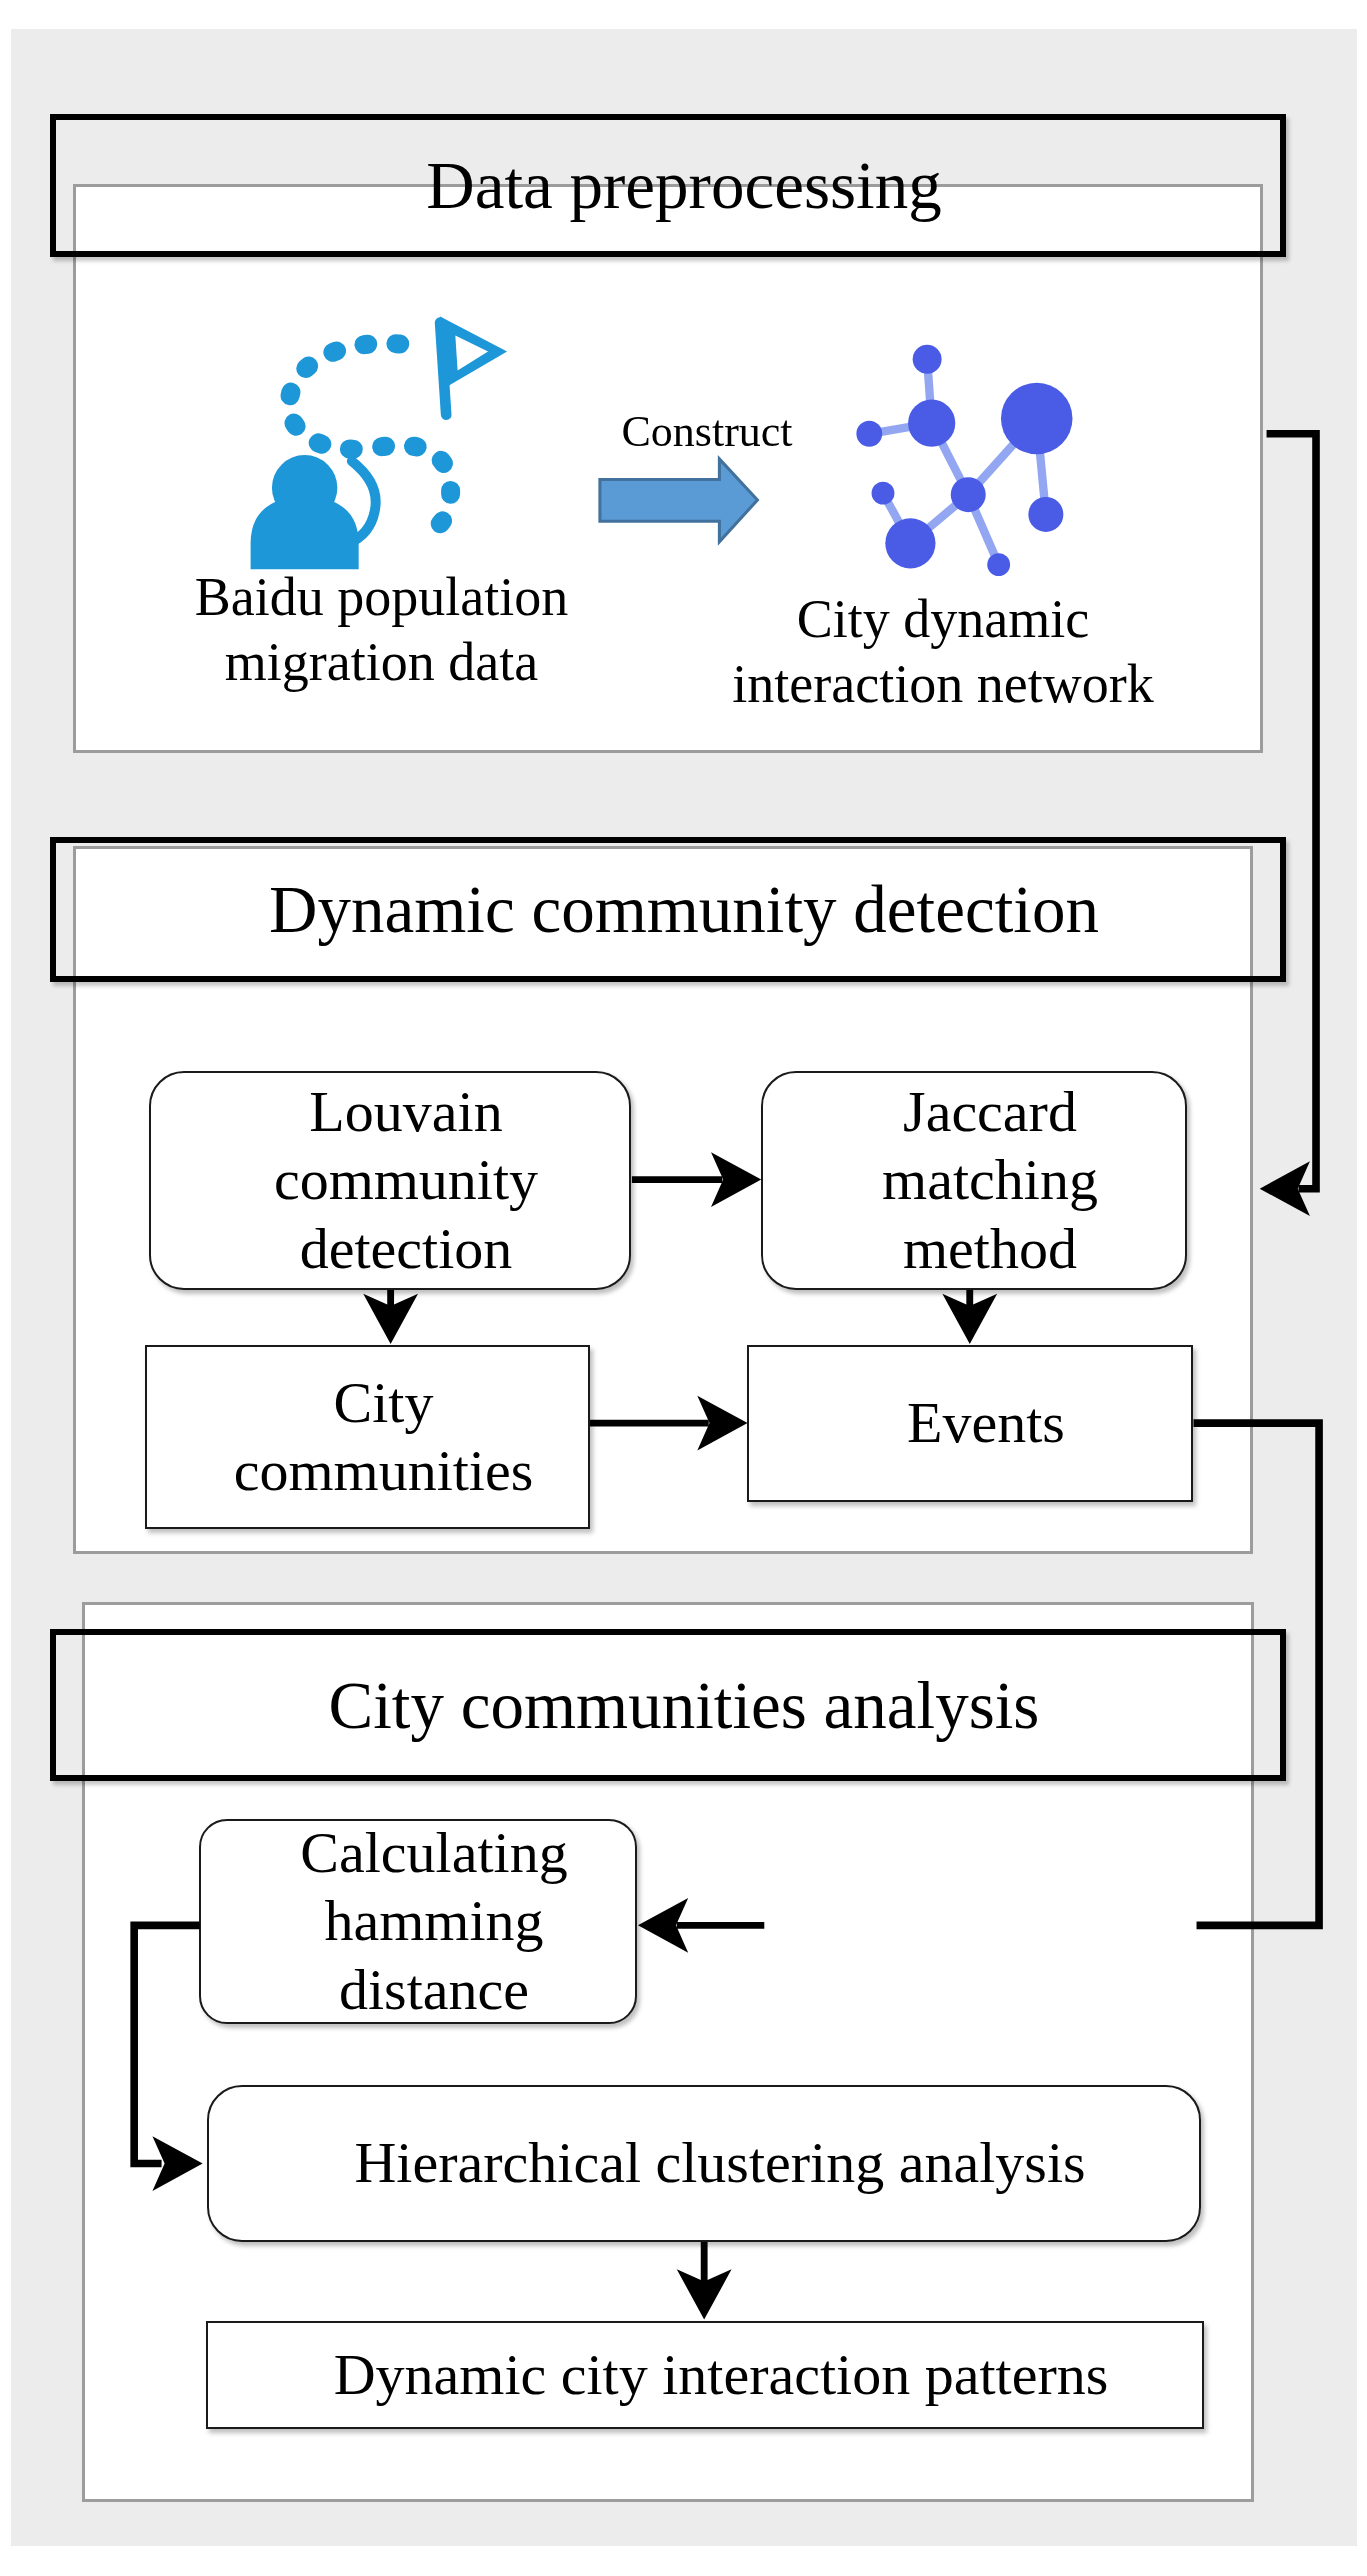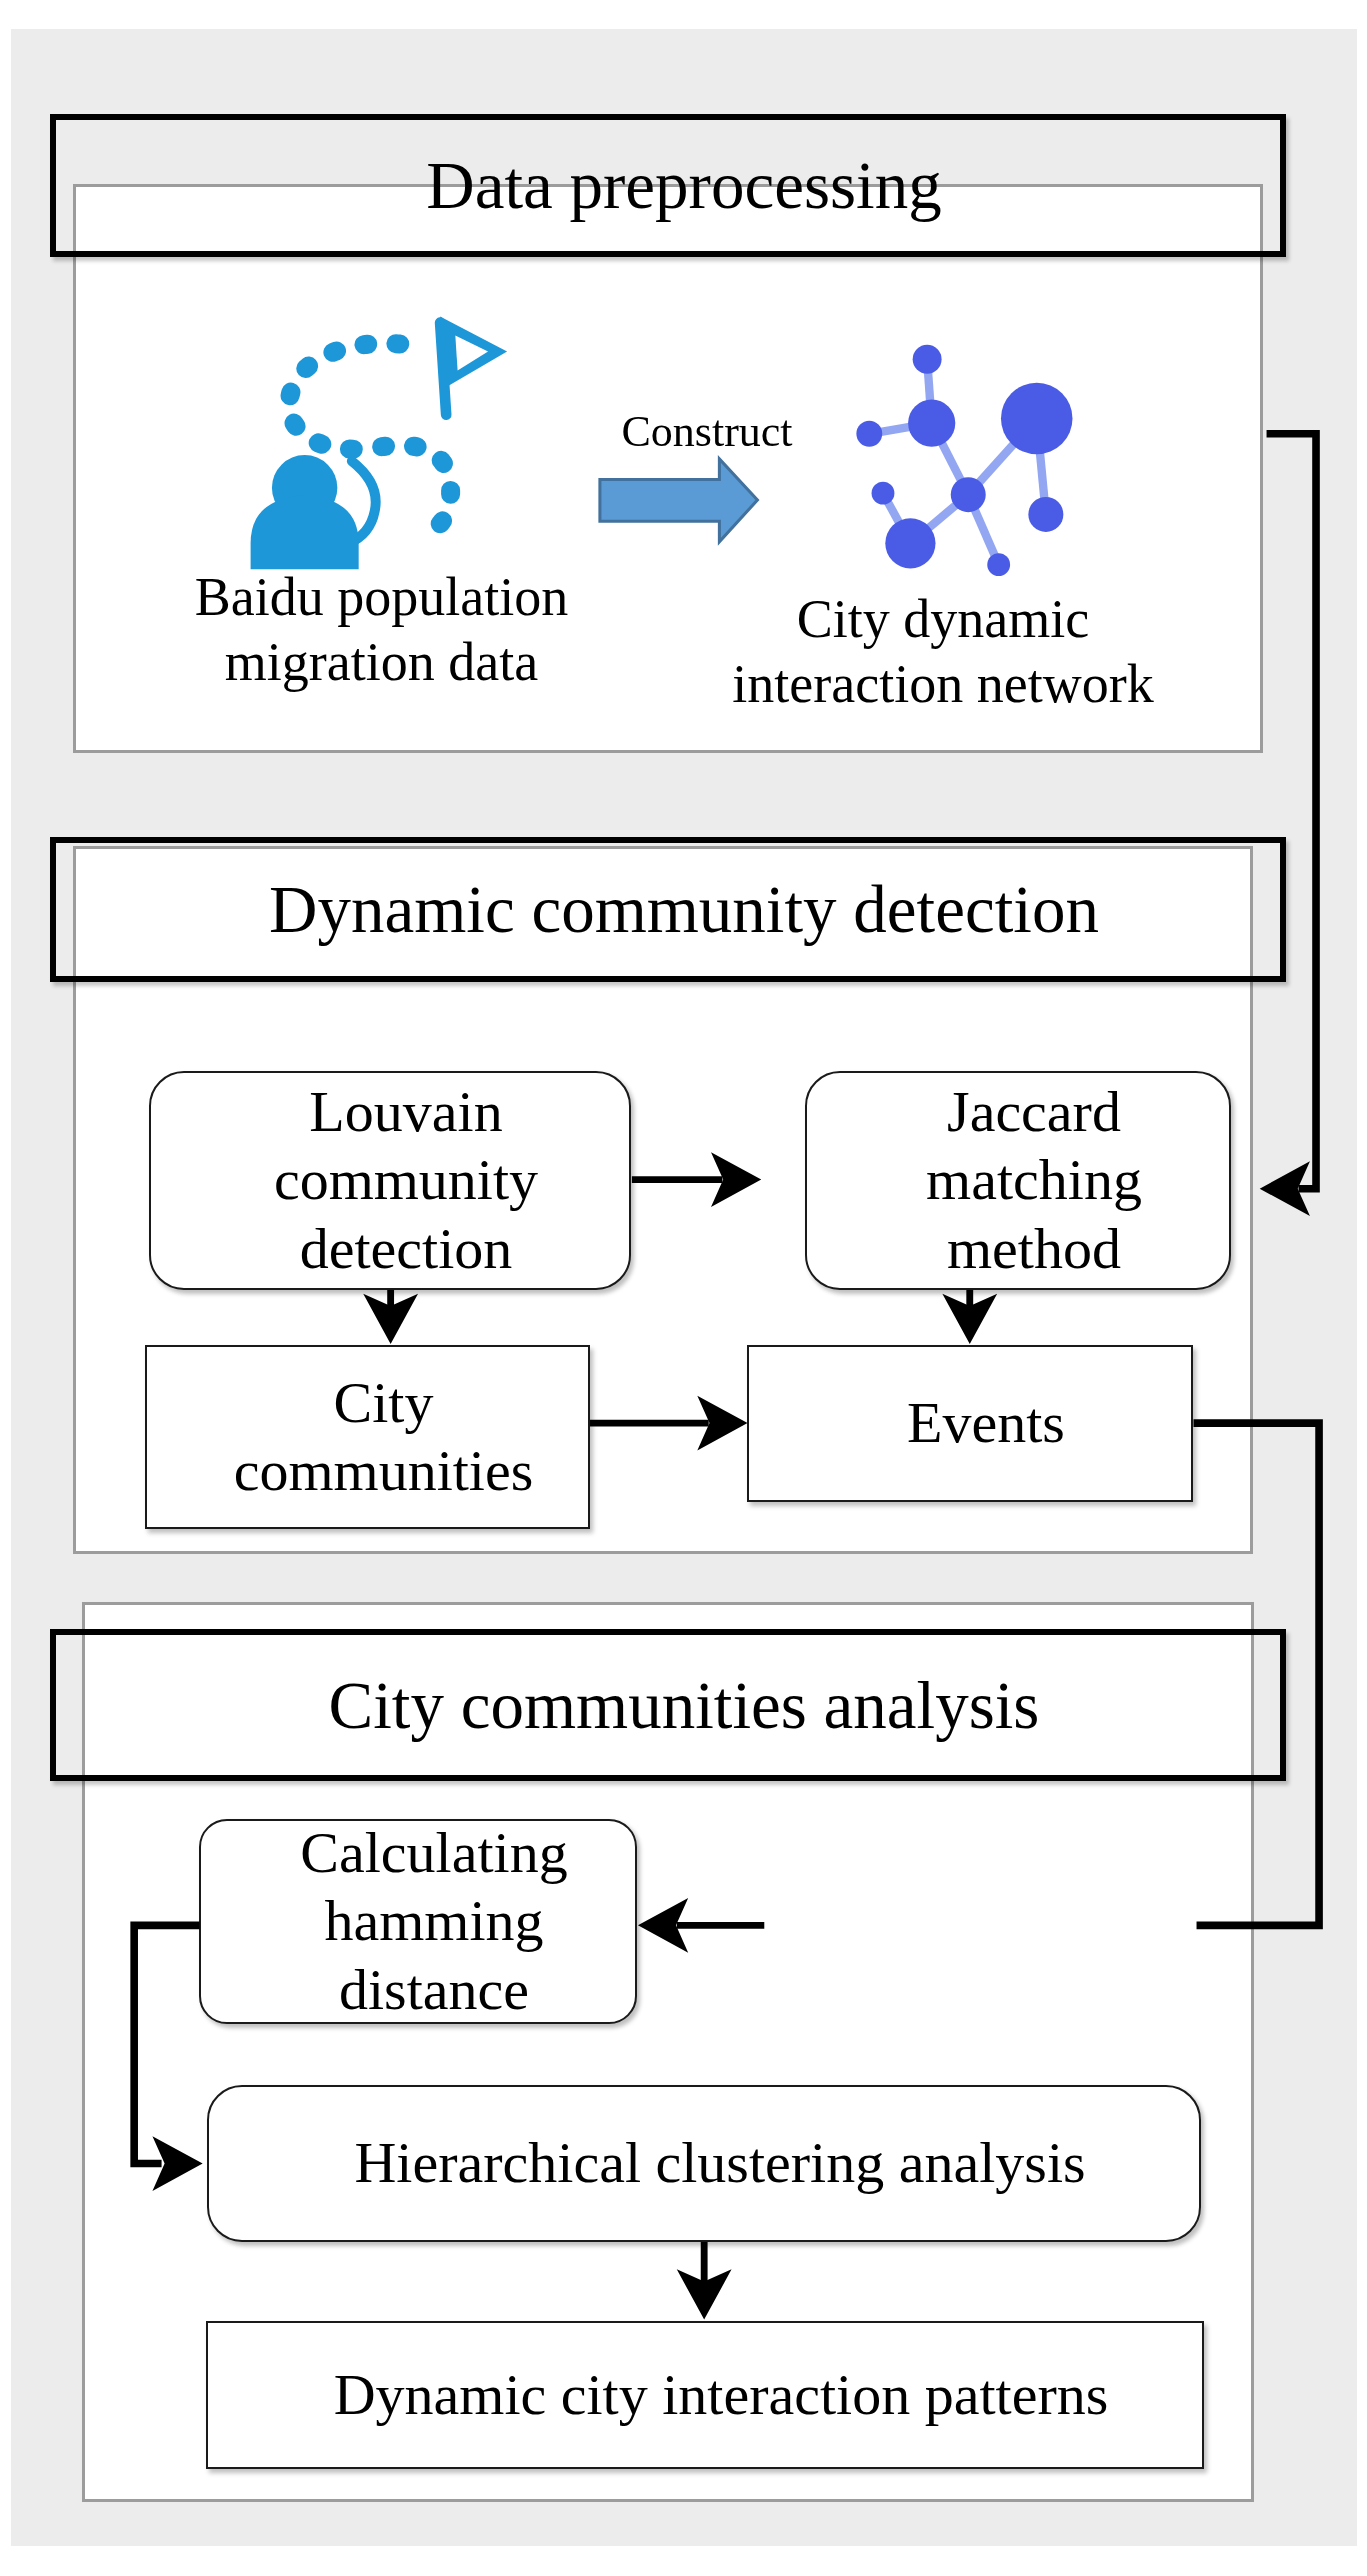--- a/index.html
+++ b/index.html
@@ -61,21 +61,21 @@
   <div class="abs titlebox" style="left:50px;top:837px;width:1236px;height:145px;">
     <span class="ttl">Dynamic community detection</span>
   </div>
 
   <div class="abs flowbox rounded" style="left:149px;top:1071px;width:482px;height:219px;">
     <span class="label">Louvain
 community
 detection</span>
   </div>
 
-  <div class="abs flowbox rounded" style="left:761px;top:1071px;width:426px;height:219px;margin-left:44px;">
+  <div class="abs flowbox rounded" style="left:761px;top:1071px;width:426px;height:219px;">
     <span class="label">Jaccard
 matching
 method</span>
   </div>
 
   <div class="abs flowbox" style="left:145px;top:1345px;width:445px;height:184px;">
     <span class="label">City
 communities</span>
   </div>
 
@@ -93,21 +93,21 @@
     <span class="label">Calculating
 hamming
 distance</span>
   </div>
 
 
   <div class="abs flowbox rounded" style="left:207px;top:2085px;width:994px;height:157px;">
     <span class="label">Hierarchical clustering analysis</span>
   </div>
 
-  <div class="abs flowbox" style="left:206px;top:2321px;width:998px;height:148px;">
+  <div class="abs flowbox" style="left:206px;top:2321px;width:998px;height:108px;">
     <span class="label">Dynamic city interaction patterns</span>
   </div>
 
   <svg class="overlay" width="1368" height="2576" viewBox="0 0 1797 3385">
 
     <g>
       <path d="M 525 452 C 452 446 385 474 380 526 C 376 574 428 598 494 588
                C 552 579 582 592 590 628 C 597 665 584 695 550 708" fill="none" stroke="#1d97d8" stroke-width="25" stroke-dasharray="5 37" stroke-linecap="round"></path>
       <line x1="578" y1="424" x2="586" y2="545" stroke="#1d97d8" stroke-width="14" stroke-linecap="round"></line>
       <polygon points="578,416 666,462 584,510" fill="#1d97d8"></polygon>

